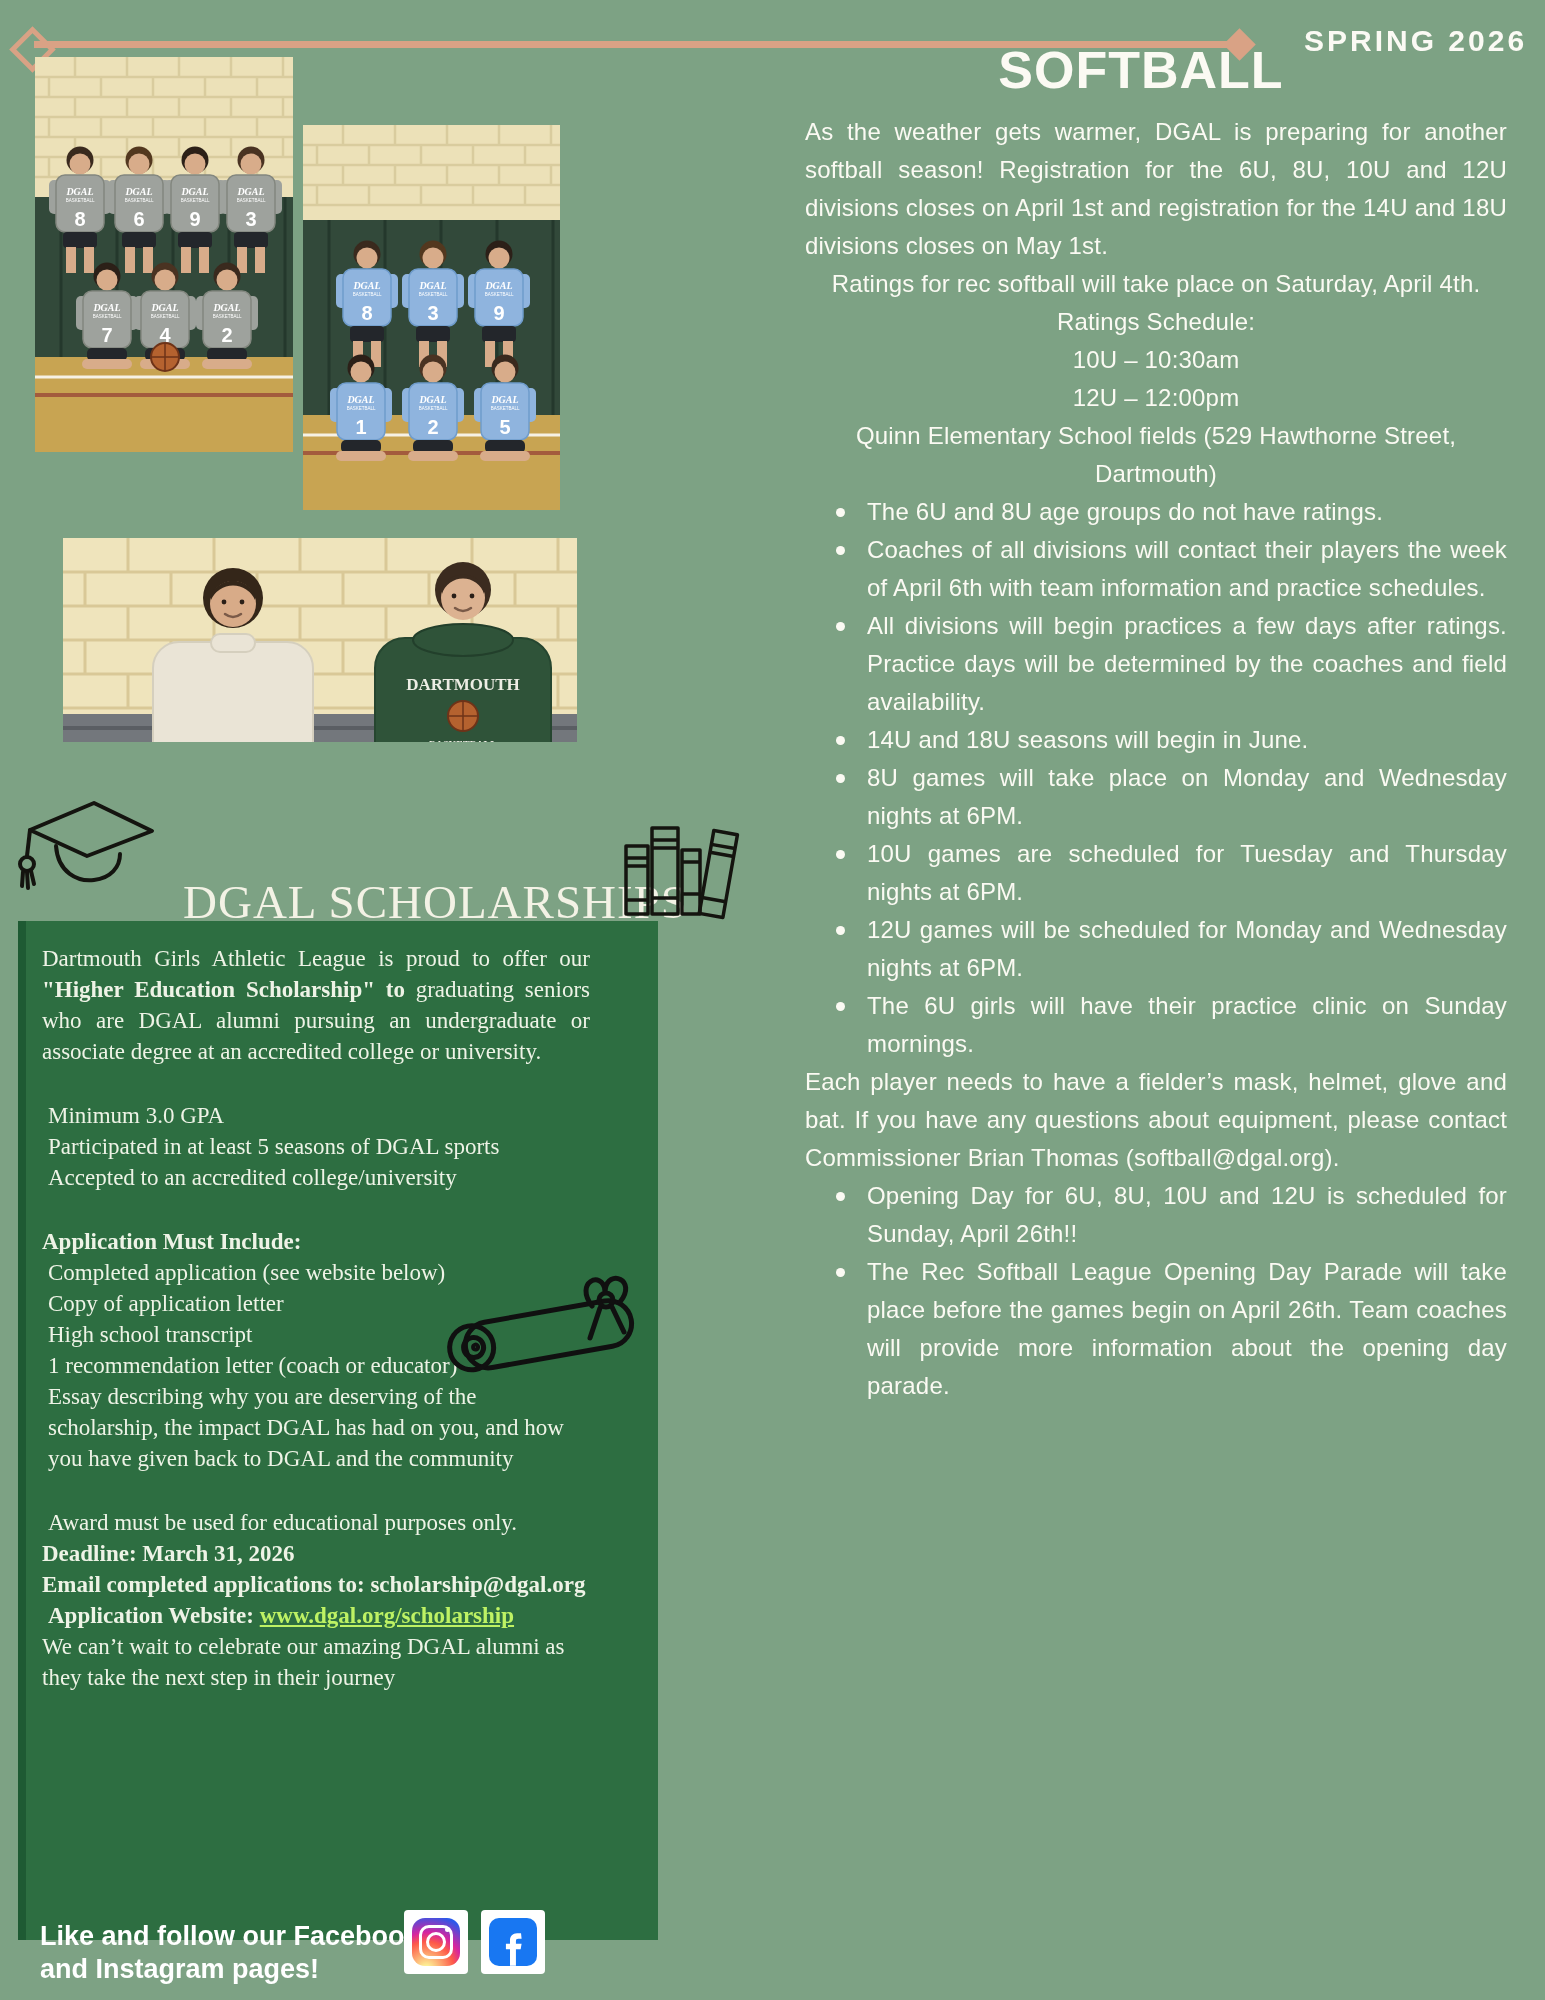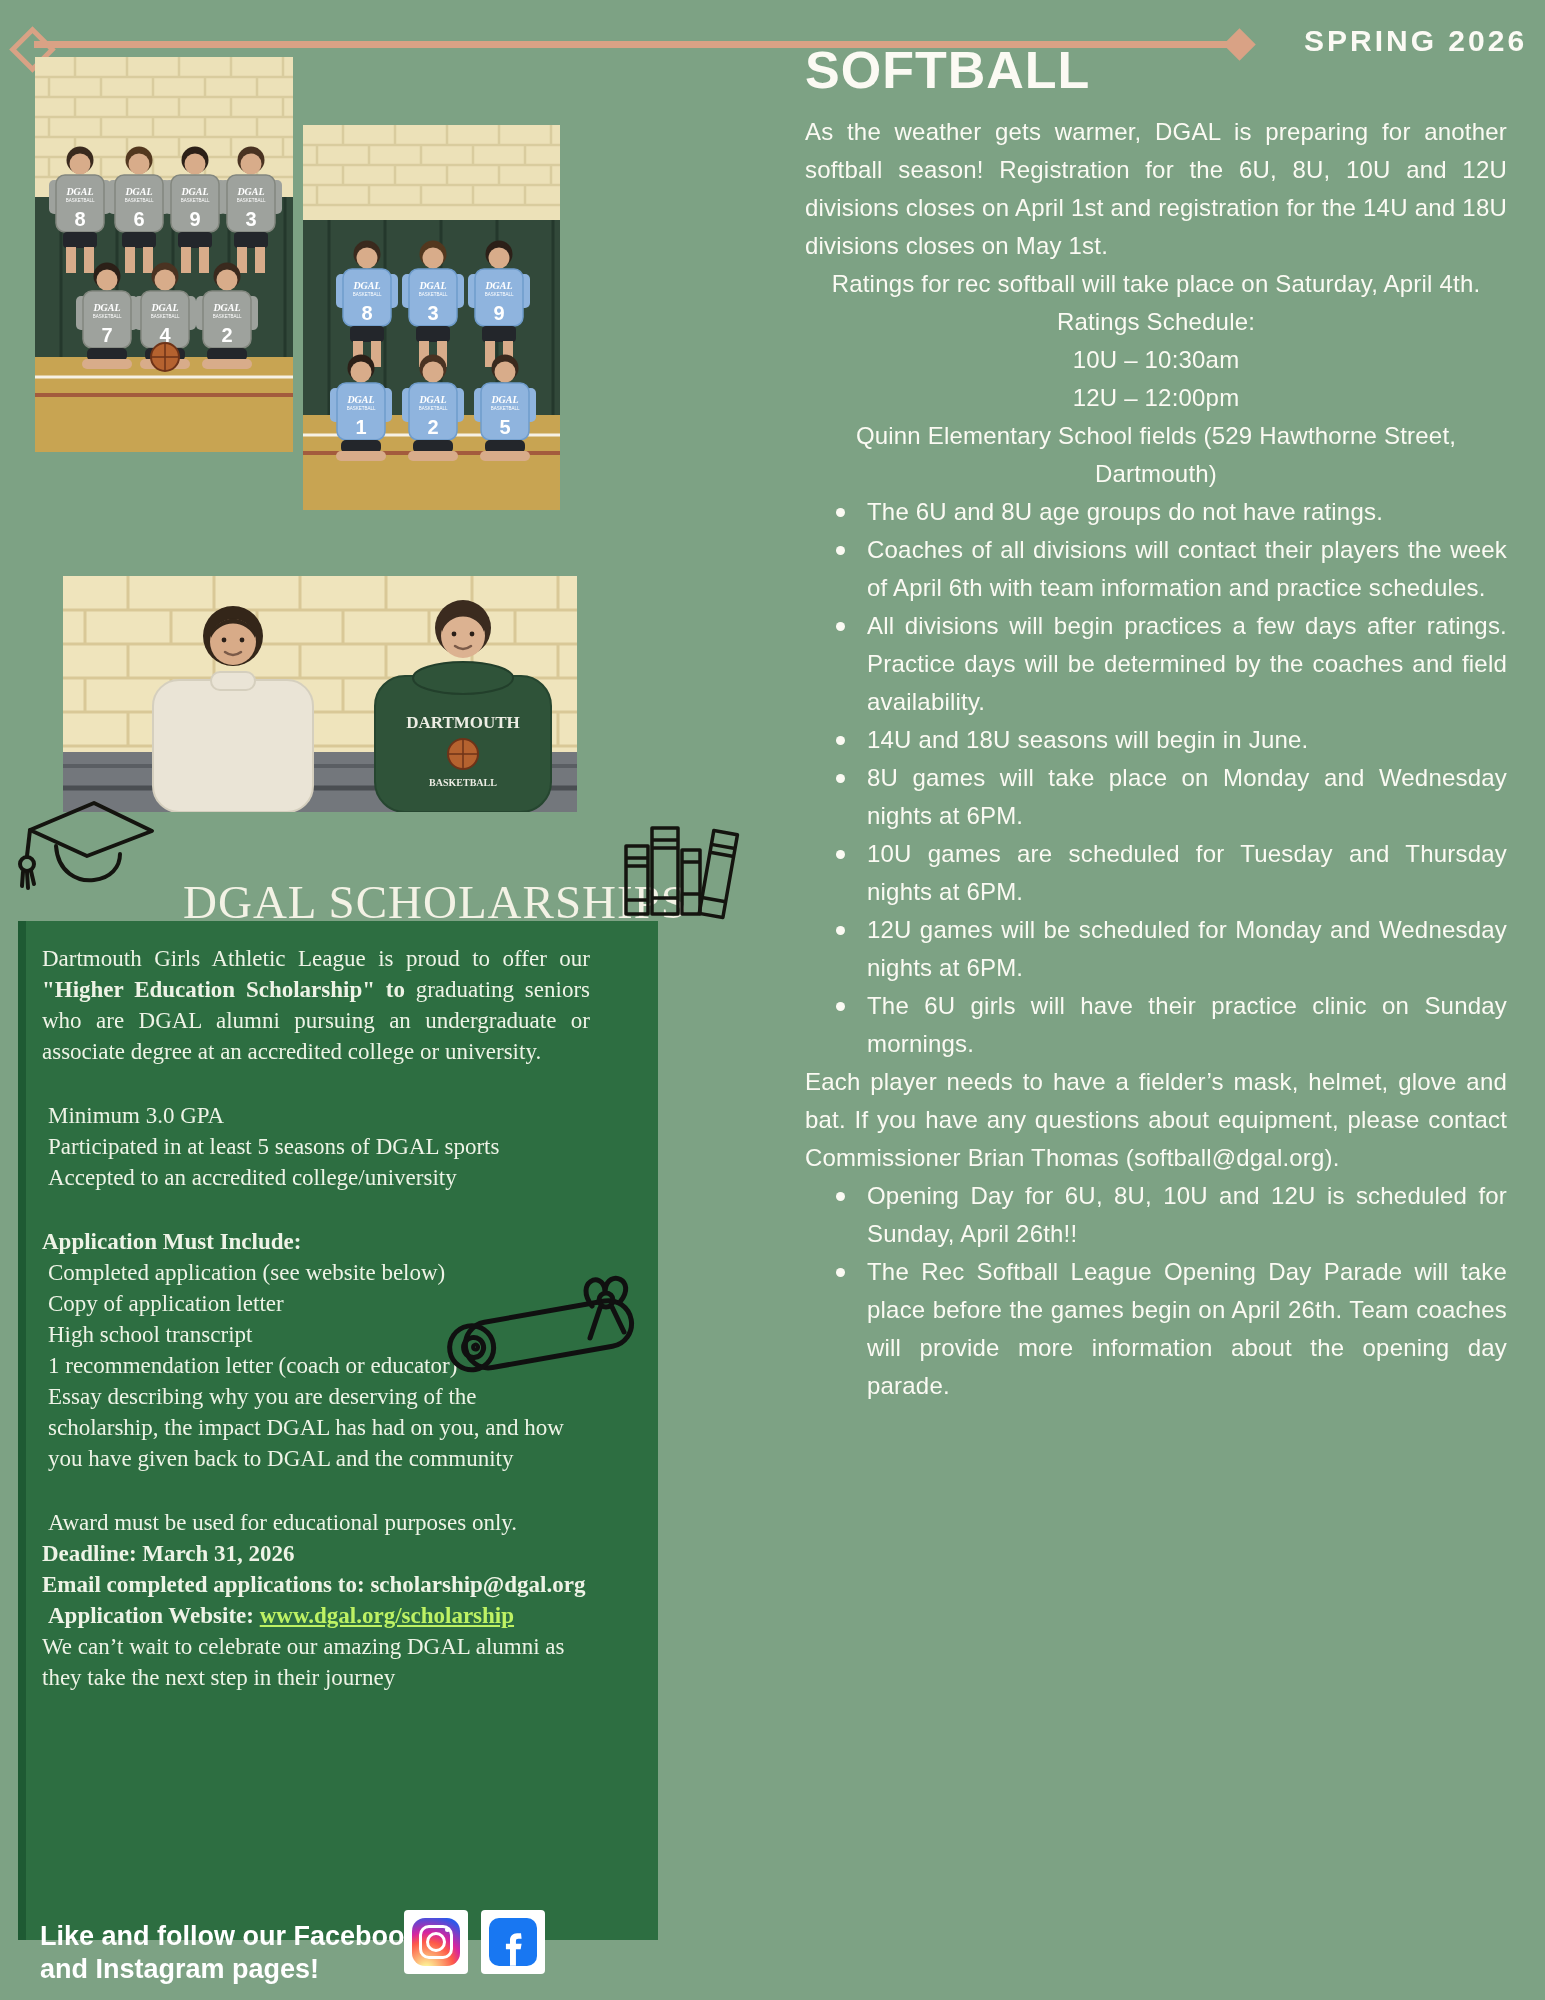--- a/index.html
+++ b/index.html
@@ -11,25 +11,25 @@
   .diamond.outline{left:16px;border:5px solid #D9A285;background:transparent;}
   .diamond.fill{left:1228px;background:#D9A285;}
   .accent-line{position:absolute;left:34px;top:41px;width:1198px;height:7px;background:#D9A285;}
   .issue{position:absolute;left:1304px;top:24px;font-size:30px;font-weight:bold;
          letter-spacing:3px;color:#FBFAF4;}
 
   
   .photo{position:absolute;overflow:hidden;background:#ECE1B8;}
   #photo1{left:35px;top:57px;width:258px;height:395px;}
   #photo2{left:303px;top:125px;width:257px;height:385px;}
-  #photo3{left:63px;top:576px;width:514px;height:236px;}
+  #photo3{left:63px;top:538px;width:514px;height:204px;}
 
   
   .softball-col{position:absolute;left:805px;top:42px;width:702px;color:#FBFAF3;}
-  .softball-title{font-size:52px;font-weight:bold;letter-spacing:1px;text-align:left;
+  .softball-title{font-size:52px;font-weight:bold;letter-spacing:1px;text-align:center;
                   margin:0 30px 14px 0;line-height:1.1;}
   .sb-text{font-size:24px;line-height:38px;letter-spacing:0.2px;}
   .sb-text p{margin:0;}
   p.just{text-align:justify;}
   .sched div{text-align:center;}
   ul.sb{list-style:none;margin:0;padding:0 0 0 62px;}
   ul.sb li{position:relative;text-align:justify;}
   ul.sb li::before{content:"";position:absolute;left:-31px;top:15px;width:9px;height:9px;
                    border-radius:50%;background:#FBFAF3;}
 

